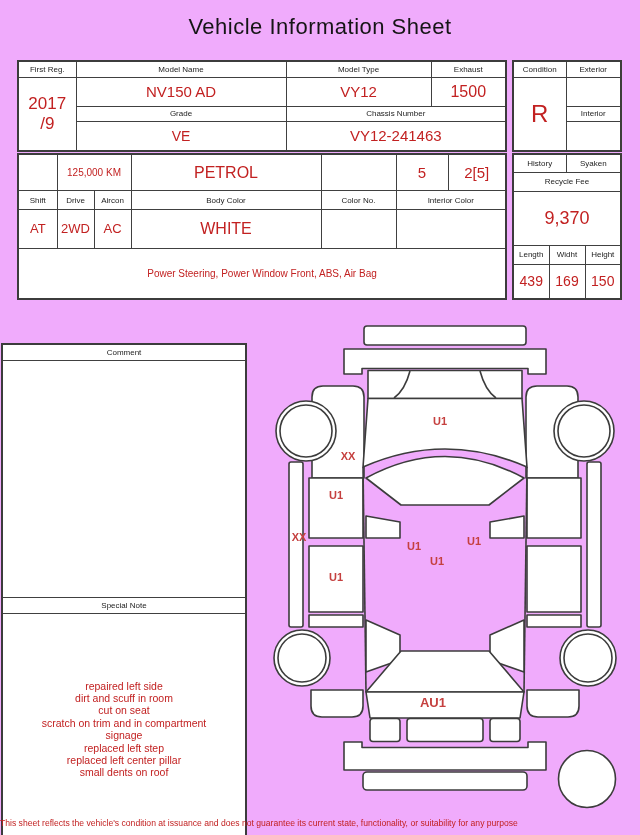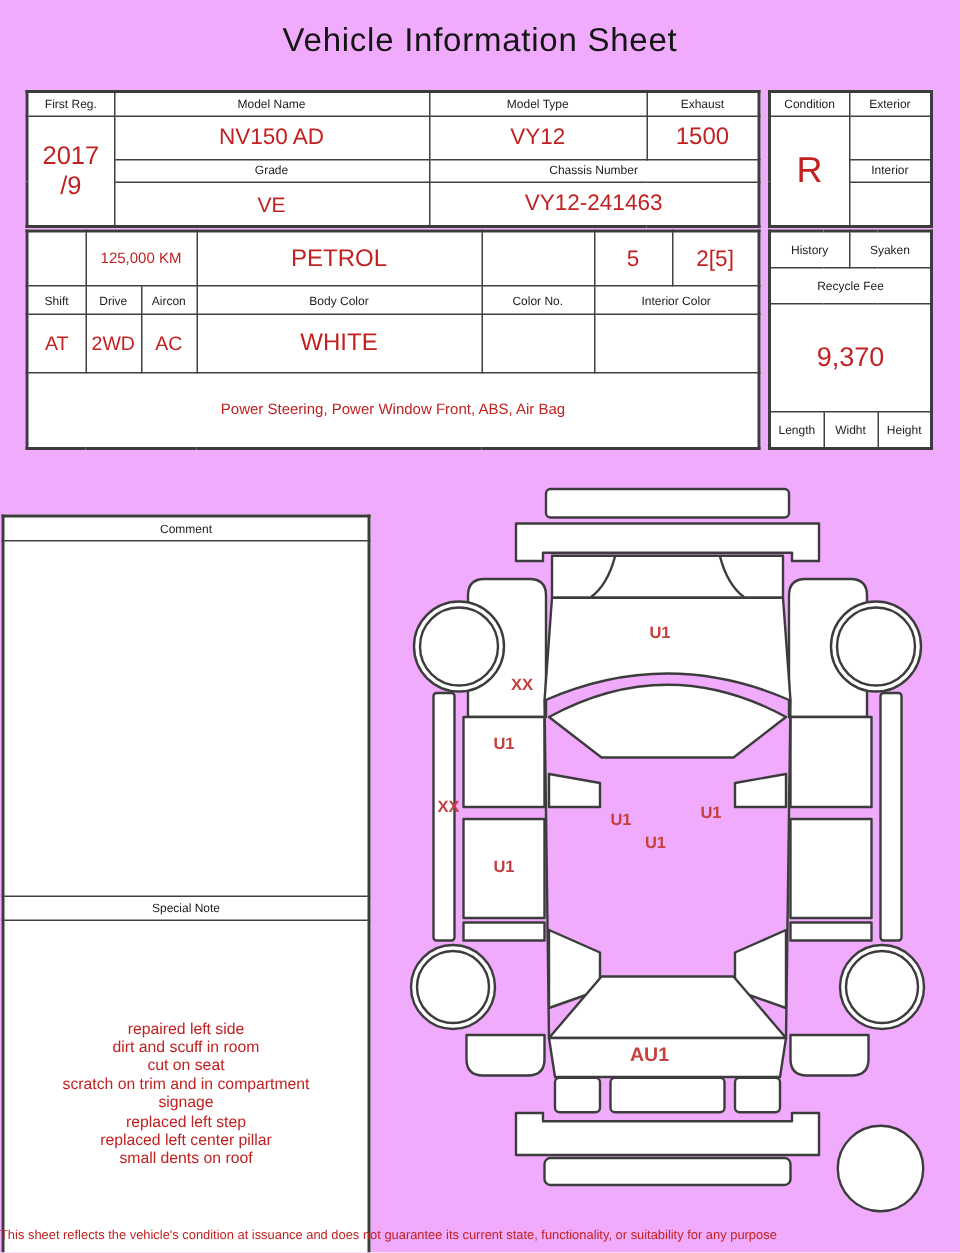--- a/index.html
+++ b/index.html
@@ -158,20 +158,25 @@
       <th colspan="4">Recycle Fee</th>
     </tr>
     <tr style="height:44px">
       <td colspan="4" class="val v18">9,370</td>
     </tr>
     <tr style="height:15px">
       <th>Length</th>
       <th colspan="2">Widht</th>
       <th>Height</th>
     </tr>
+    <tr style="height:28px">
+      <td class="val v14">439</td>
+      <td colspan="2" class="val v14">169</td>
+      <td class="val v14">150</td>
+    </tr>
   </tbody>
     </table>
 
   <table class="grid abs" style="left:1px; top:315px; width:246px; height:502px;margin-top:28px;">
     <tbody>
         <tr style="height:16px">
       <th>Comment</th>
     </tr>
     <tr style="height:237px">
       <td class="topleft val v10"></td>

